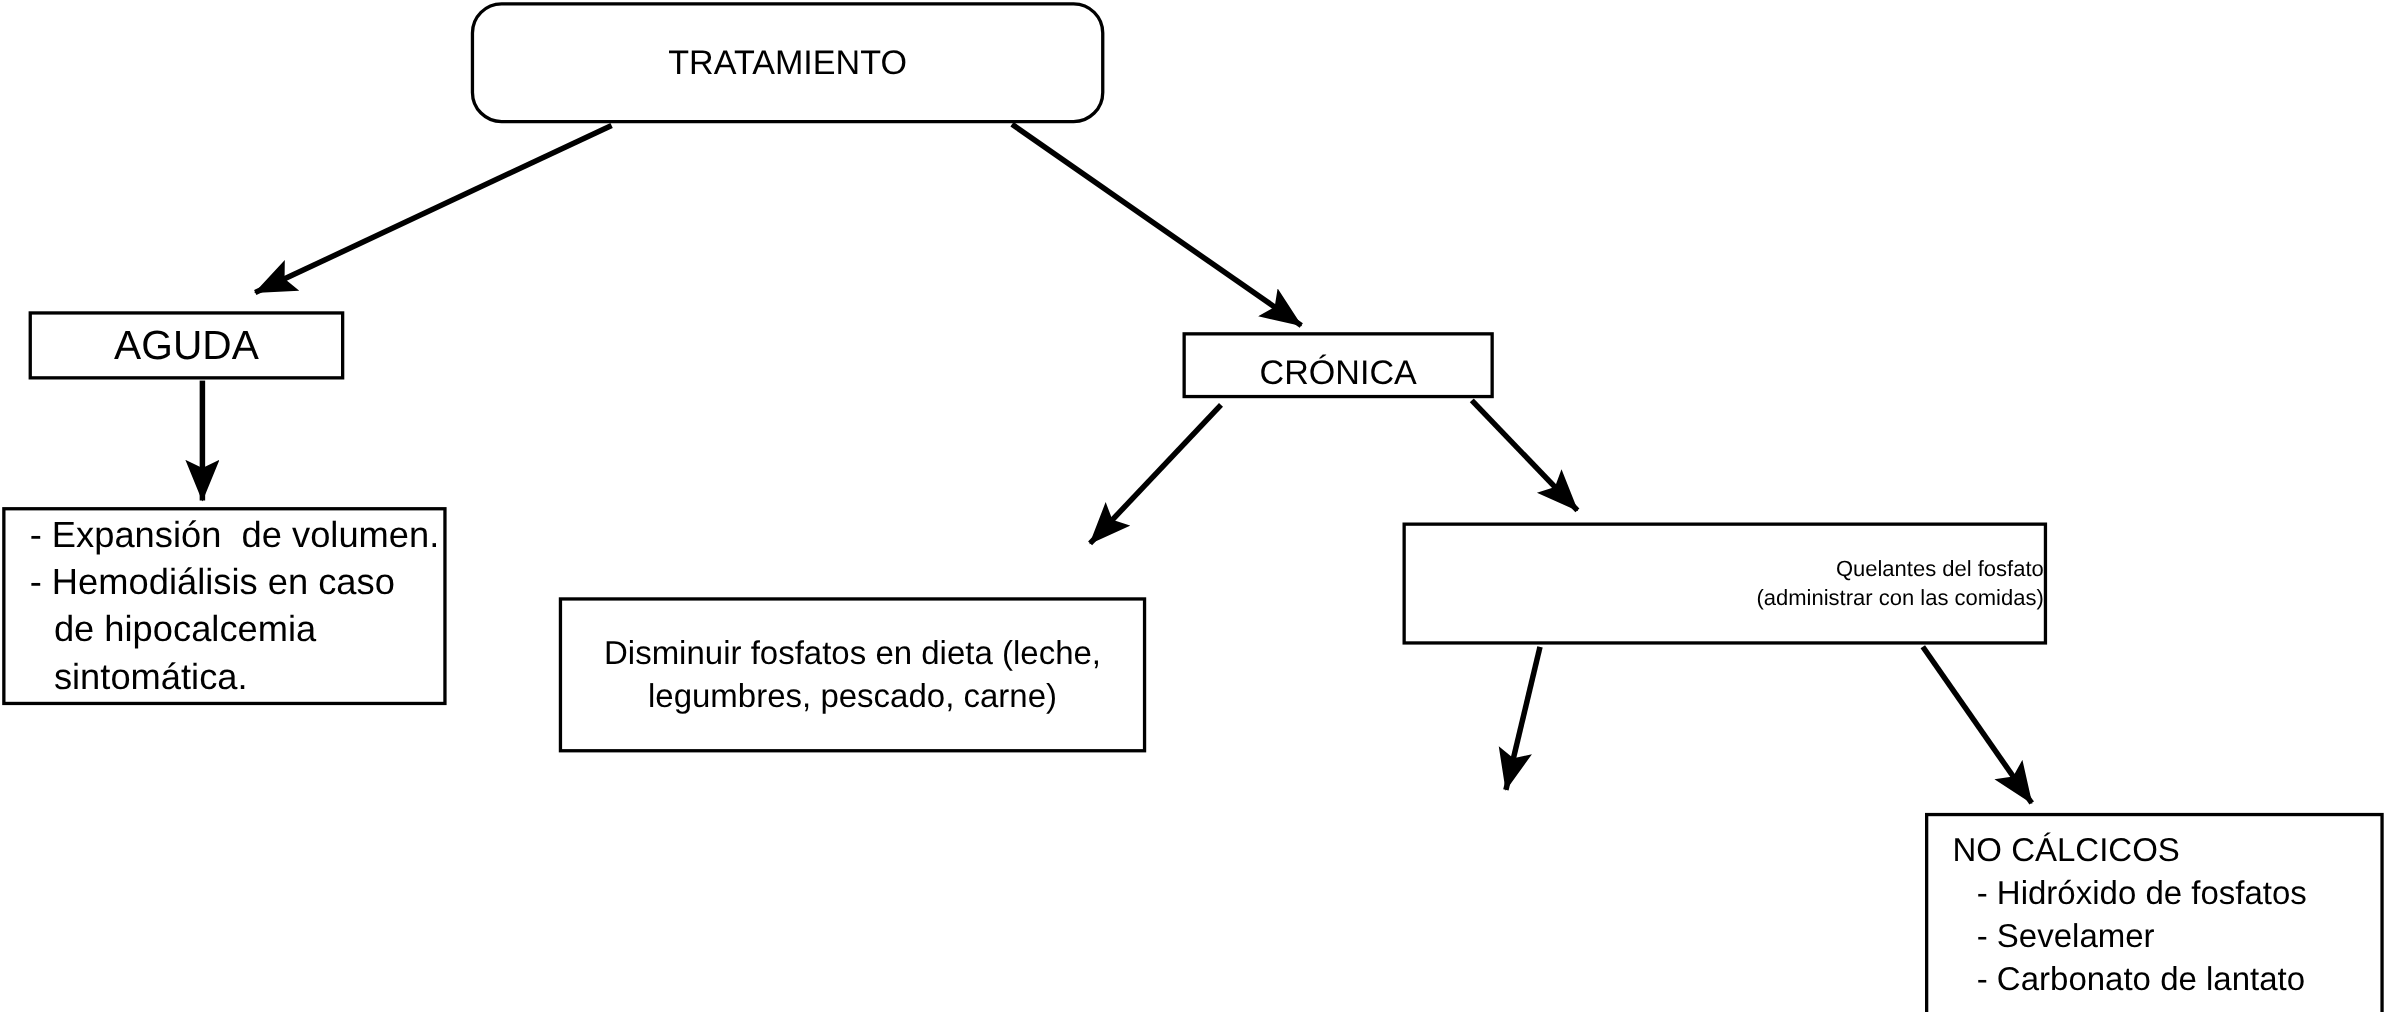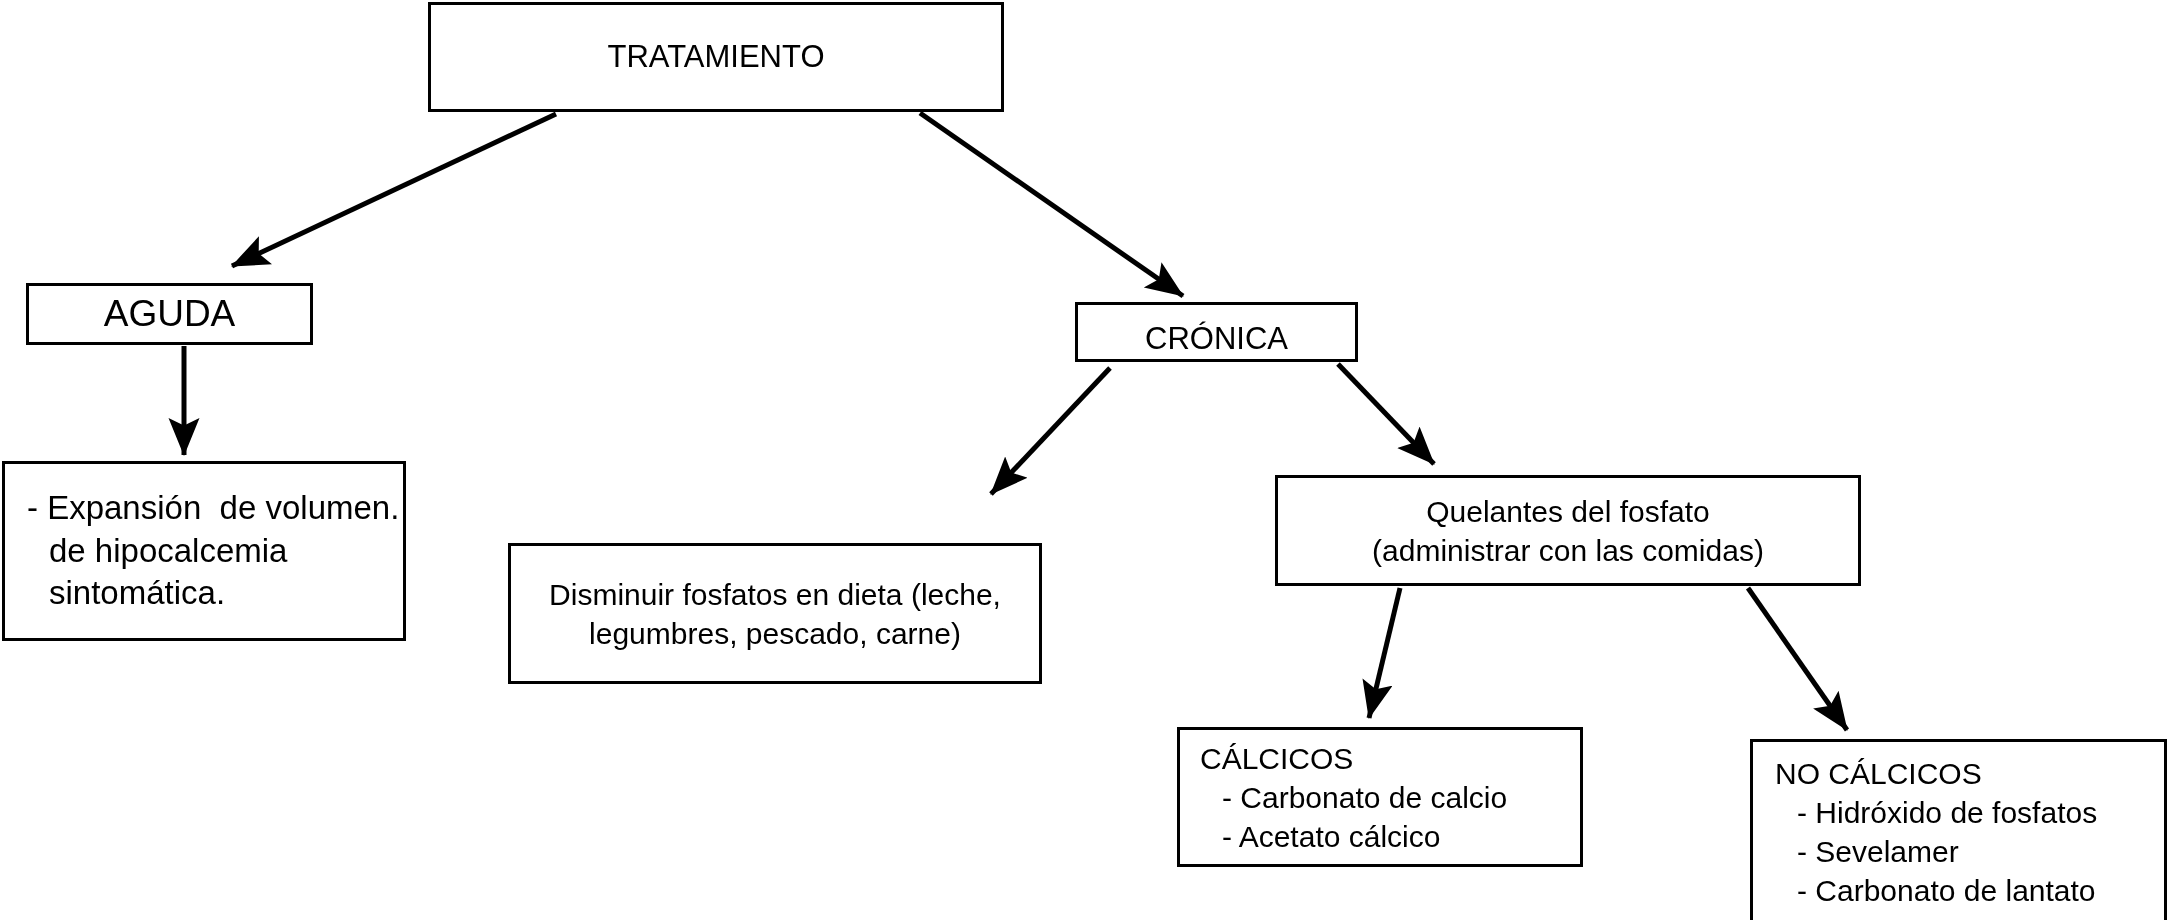--- a/index.html
+++ b/index.html
@@ -32,20 +32,21 @@
     white-space: pre;
     line-height: 1.30;
   }
   .center { align-items: center; text-align: center; }
   .leftal { align-items: flex-start; text-align: left; }
 
   
   #node-root {
     left: 428px; top: 2px; width: 576px; height: 110px;
     font-size: 31px;
+    border-radius: 28px;
   }
   #node-aguda {
     left: 26px; top: 283px; width: 287px; height: 62px;
     font-size: 37px;
   }
   #node-cronica {
     left: 1075px; top: 302px; width: 283px; height: 60px;
     font-size: 31px;
     justify-content: flex-end;
   }
@@ -54,21 +55,22 @@
     font-size: 33px;
     padding-left: 22px;
   }
   #node-dieta {
     left: 508px; top: 543px; width: 534px; height: 141px;
     font-size: 30px;
     padding: 4px 14px;
   }
   #node-quelantes {
     left: 1275px; top: 475px; width: 586px; height: 111px;
-    font-size: 30px;
+    font-size: 20px;
+    align-items: flex-end;
   }
   #node-calcicos {
     left: 1177px; top: 727px; width: 406px; height: 140px;
     font-size: 30px;
     padding-left: 20px;
   }
   #node-no-calcicos {
     left: 1750px; top: 739px; width: 417px; height: 185px;
     font-size: 30px;
     padding-left: 22px;
@@ -117,39 +119,35 @@
   <div class="node center" id="node-aguda">
     <span class="line">AGUDA</span>
   </div>
 
   <div class="node center" id="node-cronica">
     <span class="line">CRÓNICA</span>
   </div>
 
   <div class="node leftal" id="node-aguda-detail">
     <span class="line">- Expansión  de volumen.</span>
+    <span class="line">- Hemodiálisis en caso</span>
     <span class="line indent">de hipocalcemia</span>
     <span class="line indent">sintomática.</span>
   </div>
 
   <div class="node center" id="node-dieta">
     <span class="line">Disminuir fosfatos en dieta (leche,</span>
     <span class="line">legumbres, pescado, carne)</span>
   </div>
 
   <div class="node center" id="node-quelantes">
     <span class="line">Quelantes del fosfato</span>
     <span class="line">(administrar con las comidas)</span>
   </div>
 
-  <div class="node leftal" id="node-calcicos">
-    <span class="line">CÁLCICOS</span>
-    <span class="line indent">- Carbonato de calcio</span>
-    <span class="line indent">- Acetato cálcico</span>
-  </div>
 
   <div class="node leftal" id="node-no-calcicos">
     <span class="line">NO CÁLCICOS</span>
     <span class="line indent">- Hidróxido de fosfatos</span>
     <span class="line indent">- Sevelamer</span>
     <span class="line indent">- Carbonato de lantato</span>
   </div>
 
 </div>
 

